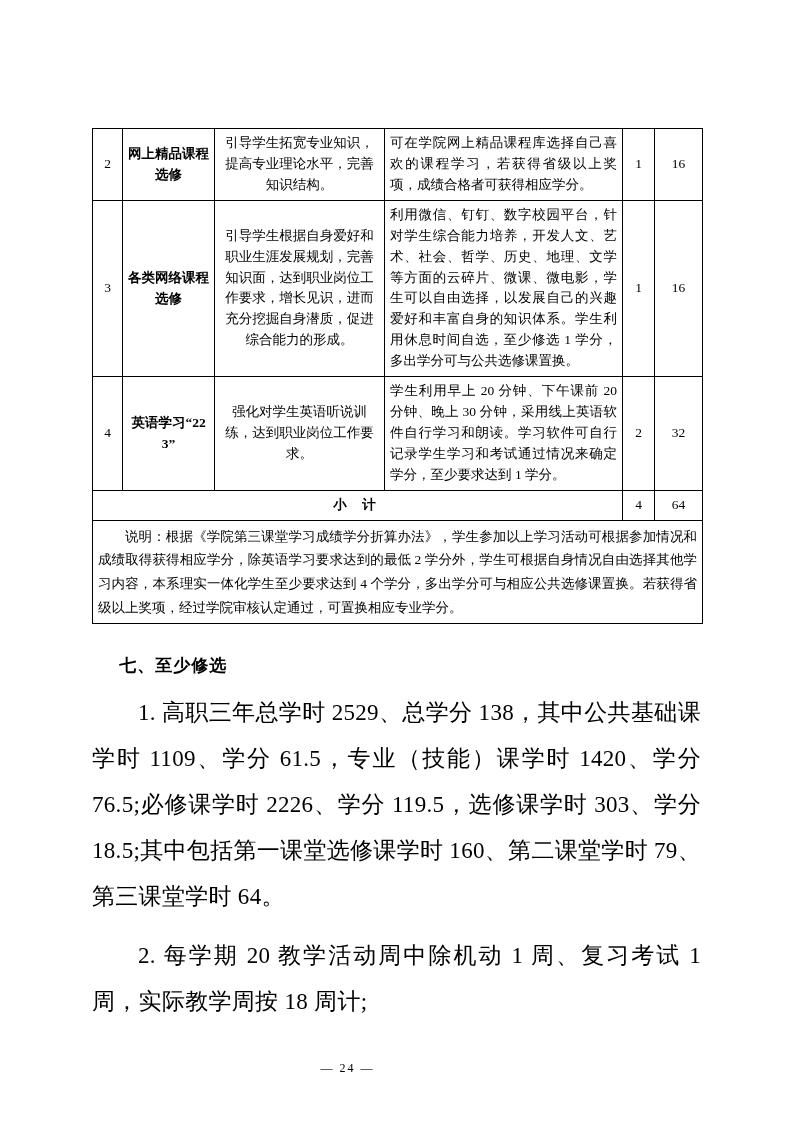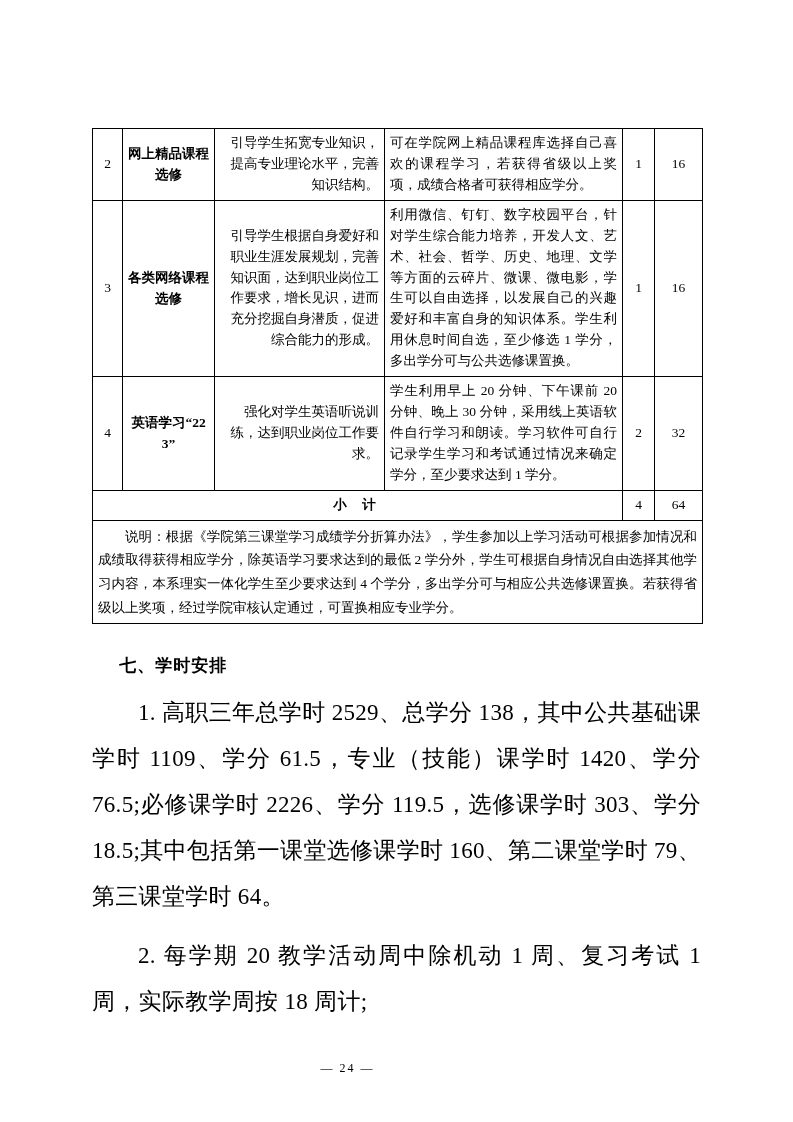--- a/index.html
+++ b/index.html
@@ -51,21 +51,21 @@
   }
   td.name {
     text-align: center;
     font-weight: bold;
     line-height: 1.6;
   }
   td.goal, td.desc {
     text-align: justify;
     text-justify: inter-ideograph;
   }
-  td.goal { text-align: right; }
+  td.goal { text-align: center; }
   .sumrow td {
     text-align: center;
     font-weight: bold;
     letter-spacing: 6px;
     margin-top: 29px;
   }
   .sumrow td.credit, .sumrow td.hours {
     letter-spacing: 0;
     font-weight: normal;
   }
@@ -154,19 +154,19 @@
         <td class="hours">64</td>
       </tr>
       <tr>
         <td class="note" colspan="6">
           <p>说明：根据《学院第三课堂学习成绩学分折算办法》，学生参加以上学习活动可根据参加情况和成绩取得获得相应学分，除英语学习要求达到的最低 2 学分外，学生可根据自身情况自由选择其他学习内容，本系理实一体化学生至少要求达到 4 个学分，多出学分可与相应公共选修课置换。若获得省级以上奖项，经过学院审核认定通过，可置换相应专业学分。</p>
         </td>
       </tr>
     </tbody>
   </table>
 
-  <h2 class="section">七、学时安排</h2>
+  <h2 class="section">七、至少修选</h2>
 
   <p class="para">1.  高职三年总学时 2529、总学分 138，其中公共基础课学时 1109、学分 61.5，专业（技能）课学时 1420、学分 76.5;必修课学时 2226、学分 119.5，选修课学时 303、学分 18.5;其中包括第一课堂选修课学时 160、第二课堂学时 79、第三课堂学时 64。</p>
   <p class="para">2.  每学期 20 教学活动周中除机动 1 周、复习考试 1 周，实际教学周按 18 周计;</p>
 
   <div class="footer">—  24  —</div>
 </div>
 
 </body></html>

